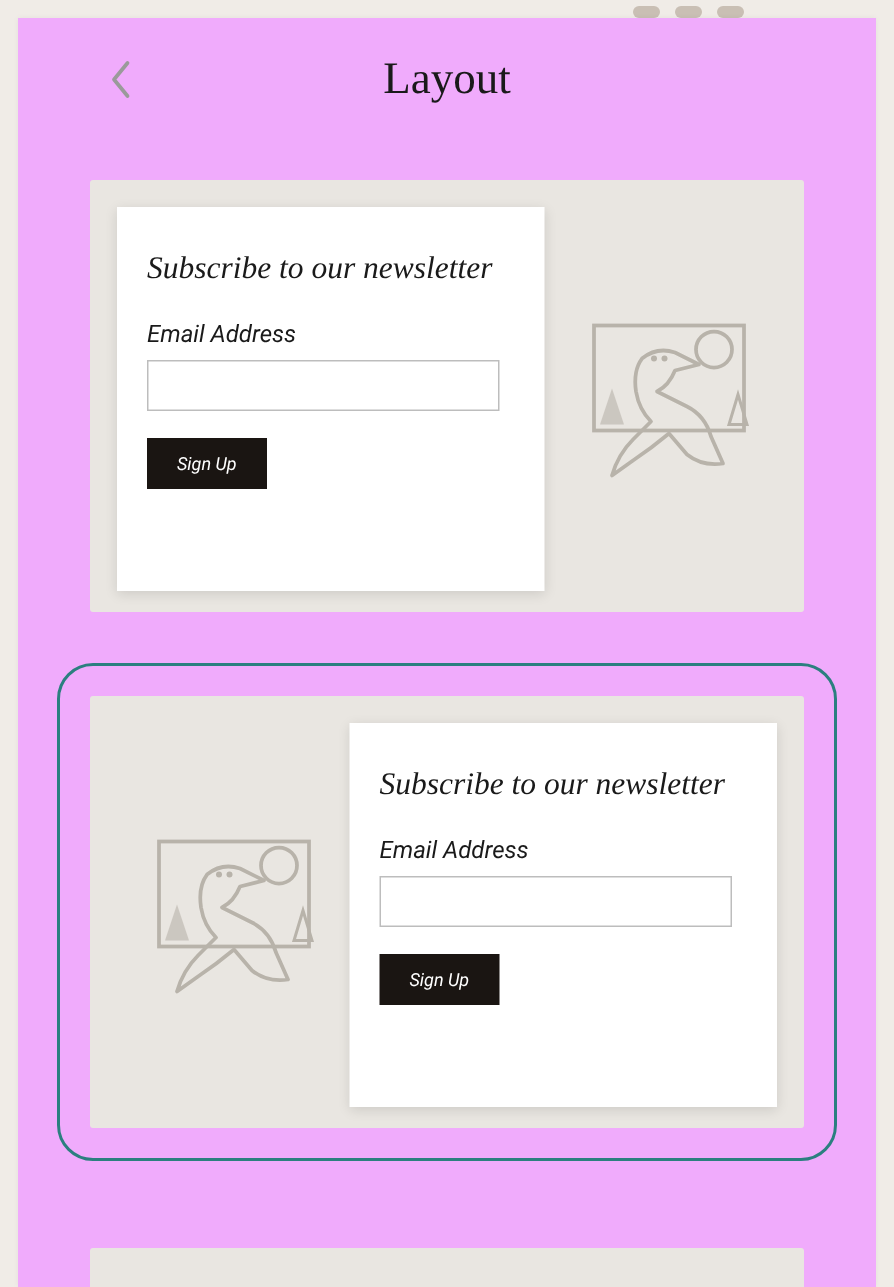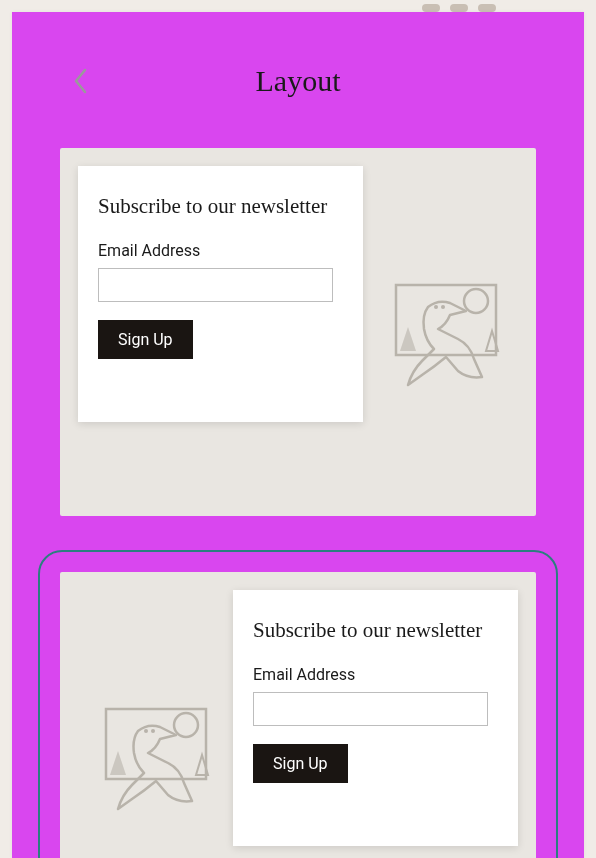--- a/index.html
+++ b/index.html
@@ -23,22 +23,22 @@
       height: 8px;
       background: #c9bfb4;
       border-radius: 4px;
     }
     .panel {
       position: absolute;
       top: 12px;
       left: 12px;
       right: 12px;
       bottom: 0;
-      background: #d946ef;
-      padding: 52px 30px 30px 30px;
+      background: #f0abfc;
+      padding: 24px 30px 30px 30px;
       box-shadow: 0 0 4px rgba(0,0,0,0.05);
     }
     .header {
       display: flex;
       align-items: center;
       margin-bottom: 50px;
       position: relative;
     }
     .back-chevron {
       position: absolute;
@@ -53,22 +53,23 @@
       font-family: Georgia, 'Times New Roman', serif;
       font-size: 30px;
       font-weight: 400;
       color: #1a1a1a;
     }
     .layout-card {
       background: #e9e6e1;
       border-radius: 2px;
       margin: 0 18px 56px 18px;
       position: relative;
-      height: 368px;
+      height: 288px;
       cursor: pointer;
+      font-style: italic;
     }
     .layout-card.selected {
       outline: 2px solid #2b7f7f;
       outline-offset: 20px;
       margin-bottom: 80px;
     }
     .form-block {
       position: absolute;
       background: #ffffff;
       box-shadow: 0 2px 8px rgba(0,0,0,0.12);
@@ -100,21 +101,21 @@
     }
     .form-input {
       width: 235px;
       height: 34px;
       border: 1px solid #bdbdbd;
       margin-bottom: 18px;
     }
     .signup-btn {
       background: #1a1512;
       color: #ffffff;
-      font-size: 16px;
+      font-size: 12px;
       padding: 10px 20px;
       display: inline-block;
       text-align: center;
     }
     .illustration {
       position: absolute;
       top: 50%;
       transform: translateY(-50%);
       width: 140px;
       height: 130px;

